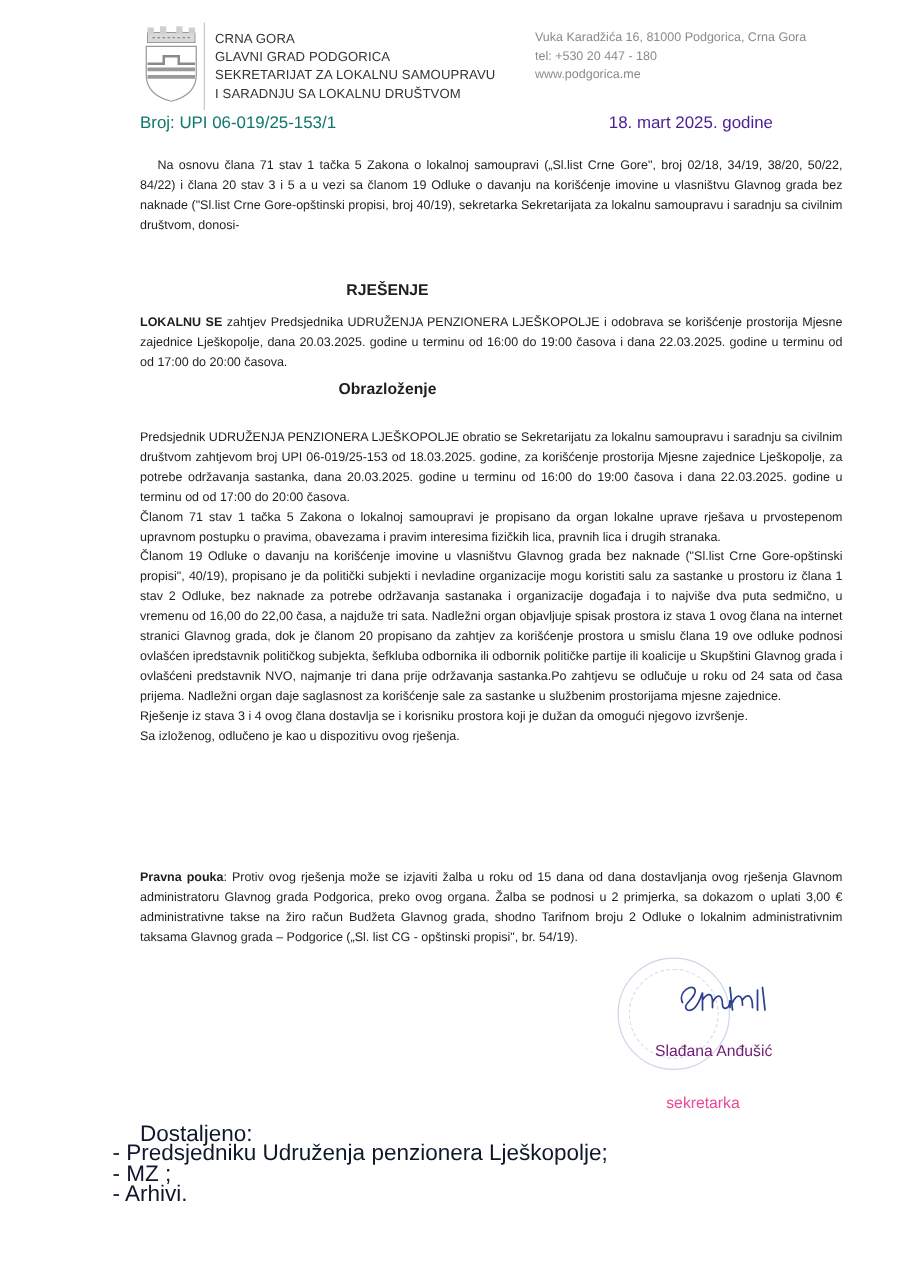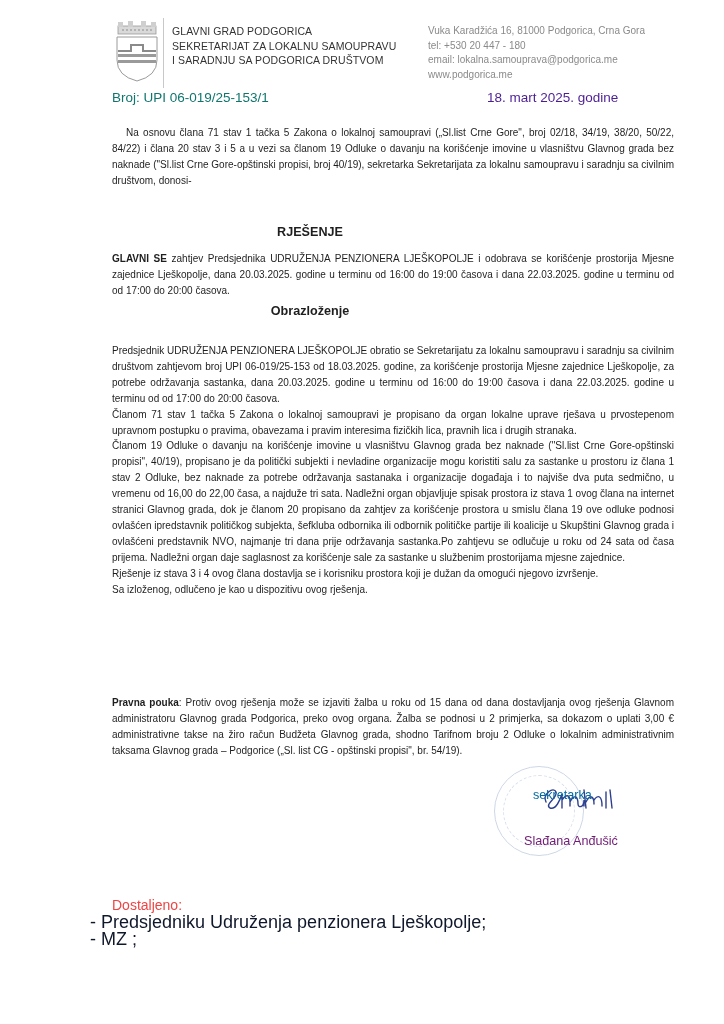--- a/index.html
+++ b/index.html
@@ -34,24 +34,24 @@
   .stamp {
     position: absolute; left: 494px; top: 766px; width: 88px; height: 88px;
     border-radius: 50%; border: 1.5px solid #b8c6dc; opacity: 0.7;
   }
   .stamp::after {
     content: ""; position: absolute; left: 8px; top: 8px; right: 8px; bottom: 8px;
     border-radius: 50%; border: 1px dashed #c7d2e4;
   }
   .sig-scribble { position: absolute; left: 540px; top: 780px; width: 80px; height: 32px; }
   .sig-name { position: absolute; left: 524px; top: 834px; font-size: 12.6px; color: #701a75; }
-  .sig-title { position: absolute; left: 533px; top: 788px; font-size: 12.6px; color: #0369a1; }
+  .sig-title { position: absolute; left: 533px; top: 875px; font-size: 12.6px; color: #ec4899; }
 
   
-  .dost-label { position: absolute; left: 112px; top: 897px; font-size: 14px; color: #ef4444; }
+  .dost-label { position: absolute; left: 112px; top: 897px; font-size: 18px; color: #0f172a; }
   .dost-list { position: absolute; left: 90px; top: 914px; font-size: 18px; line-height: 16.5px; color: #0f172a; list-style: none; margin: 0; padding: 0; }
   .dost-list li { white-space: nowrap; }
 </style>
 </head>
 <body>
 
 <div class="page">
 
   <svg class="crest" viewBox="0 0 46 62">
 
@@ -63,39 +63,39 @@
     <line x1="8" y1="10" x2="38" y2="10" stroke="#8a8a8a" stroke-dasharray="2 2" stroke-width="1"></line>
 
     <path d="M3 17 H43 V40 Q43 56 23 61 Q3 56 3 40 Z" fill="#ffffff" stroke="#9a9a9a" stroke-width="1"></path>
     <path d="M4 31 H17 V25 H29 V31 H42" fill="none" stroke="#8a8a8a" stroke-width="2"></path>
     <rect x="4" y="34" width="38" height="3" fill="#9a9a9a"></rect>
     <rect x="4" y="40" width="38" height="3" fill="#9a9a9a"></rect>
   </svg>
   <div class="crest-divider"></div>
 
   <div class="lh-left">
+    <div>CRNA GORA</div>
     <div>GLAVNI GRAD PODGORICA</div>
     <div>SEKRETARIJAT ZA LOKALNU SAMOUPRAVU</div>
-    <div>I SARADNJU SA PODGORICA DRUŠTVOM</div>
+    <div>I SARADNJU SA LOKALNU DRUŠTVOM</div>
   </div>
 
   <div class="lh-right">
     <div>Vuka Karadžića 16, 81000 Podgorica, Crna Gora</div>
     <div>tel: +530 20 447 - 180</div>
-    <div>email: lokalna.samouprava@podgorica.me</div>
     <div>www.podgorica.me</div>
   </div>
 
   <div class="broj">Broj: UPI 06-019/25-153/1</div>
   <div class="date">18. mart 2025. godine</div>
 
   <div class="body-text indent" style="top:125px;">Na osnovu člana 71 stav 1 tačka 5 Zakona o lokalnoj samoupravi („Sl.list Crne Gore", broj 02/18, 34/19, 38/20, 50/22, 84/22) i člana   20 stav 3 i 5 a u vezi sa članom 19  Odluke o davanju na korišćenje imovine u vlasništvu Glavnog grada bez naknade ("Sl.list Crne Gore-opštinski propisi, broj 40/19), sekretarka Sekretarijata za lokalnu samoupravu i saradnju sa civilnim društvom, donosi-</div>
 
   <div class="heading" style="top:225px;">RJEŠENJE</div>
-  <div class="body-text" style="top:251px;"><span class="bold">GLAVNI SE</span><span> zahtjev  Predsjednika UDRUŽENJA PENZIONERA LJEŠKOPOLJE  i odobrava se korišćenje prostorija Mjesne zajednice Lješkopolje, dana  20.03.2025. godine u terminu od 16:00 do 19:00 časova i  dana 22.03.2025. godine u terminu od od 17:00 do 20:00 časova.</span></div>
+  <div class="body-text" style="top:251px;"><span class="bold">LOKALNU SE</span><span> zahtjev  Predsjednika UDRUŽENJA PENZIONERA LJEŠKOPOLJE  i odobrava se korišćenje prostorija Mjesne zajednice Lješkopolje, dana  20.03.2025. godine u terminu od 16:00 do 19:00 časova i  dana 22.03.2025. godine u terminu od od 17:00 do 20:00 časova.</span></div>
 
   <div class="heading" style="top:304px;">Obrazloženje</div>
   <div class="body-text" style="top:343px;">
     <p class="p-gap">Predsjednik UDRUŽENJA PENZIONERA LJEŠKOPOLJE obratio se Sekretarijatu za lokalnu samoupravu i saradnju sa civilnim društvom  zahtjevom broj UPI 06-019/25-153 od 18.03.2025. godine, za korišćenje prostorija Mjesne zajednice Lješkopolje, za potrebe održavanja sastanka, dana 20.03.2025. godine u terminu od 16:00 do 19:00 časova i  dana 22.03.2025. godine u terminu od od 17:00 do 20:00 časova.</p>
     <p class="p-gap">Članom 71 stav 1 tačka 5  Zakona o lokalnoj samoupravi je propisano da organ lokalne uprave rješava u prvostepenom upravnom postupku o pravima, obavezama i pravim interesima fizičkih lica, pravnih lica i drugih stranaka.</p>
     <p class="p-gap">Članom 19 Odluke o davanju na korišćenje imovine u vlasništvu Glavnog grada bez naknade ("Sl.list Crne Gore-opštinski propisi", 40/19), propisano je da politički subjekti i nevladine organizacije mogu koristiti salu za sastanke u prostoru iz člana 1 stav 2 Odluke, bez naknade za potrebe održavanja sastanaka i organizacije događaja i to najviše dva puta sedmično, u vremenu od 16,00 do 22,00 časa, a najduže tri sata. Nadležni organ objavljuje spisak prostora iz stava 1 ovog člana na internet stranici Glavnog grada, dok je članom 20 propisano  da zahtjev za korišćenje prostora u smislu člana 19 ove odluke podnosi ovlašćen ipredstavnik političkog subjekta, šefkluba odbornika ili odbornik političke partije ili koalicije u Skupštini Glavnog grada i ovlašćeni predstavnik NVO, najmanje tri dana prije održavanja sastanka.Po zahtjevu se odlučuje u roku od 24 sata od časa prijema. Nadležni organ daje saglasnost za korišćenje sale za sastanke u službenim prostorijama mjesne zajednice.</p>
     <p class="p-gap">Rješenje iz stava 3 i 4 ovog člana dostavlja se i korisniku prostora koji je dužan da omogući njegovo izvršenje.</p>
     <p class="p-gap">Sa izloženog, odlučeno je kao u dispozitivu ovog rješenja.</p>
   </div>
 
@@ -105,14 +105,15 @@
   <svg class="sig-scribble" viewBox="0 0 80 32">
     <path d="M6 22 C2 14 14 6 16 12 C18 18 4 24 10 28 C16 30 20 20 22 14 L22 28 M22 20 C26 14 30 14 30 22 L30 26 M30 22 C34 14 38 16 38 24 C38 28 44 28 44 20 L44 26 M44 10 L46 28 M46 22 C50 14 54 16 54 24 M54 20 C58 14 62 16 62 26 M66 12 L66 28 M70 10 L72 28" fill="none" stroke="#2d3f8f" stroke-width="1.4" stroke-linecap="round"></path>
   </svg>
   <div class="sig-name">Slađana Anđušić</div>
   <div class="sig-title">sekretarka</div>
 
   <div class="dost-label">Dostaljeno:</div>
   <ul class="dost-list">
     <li>- Predsjedniku Udruženja penzionera Lješkopolje;</li>
     <li>- MZ ;</li>
+    <li>- Arhivi.</li>
   </ul>
 </div>
 
 </body></html>

